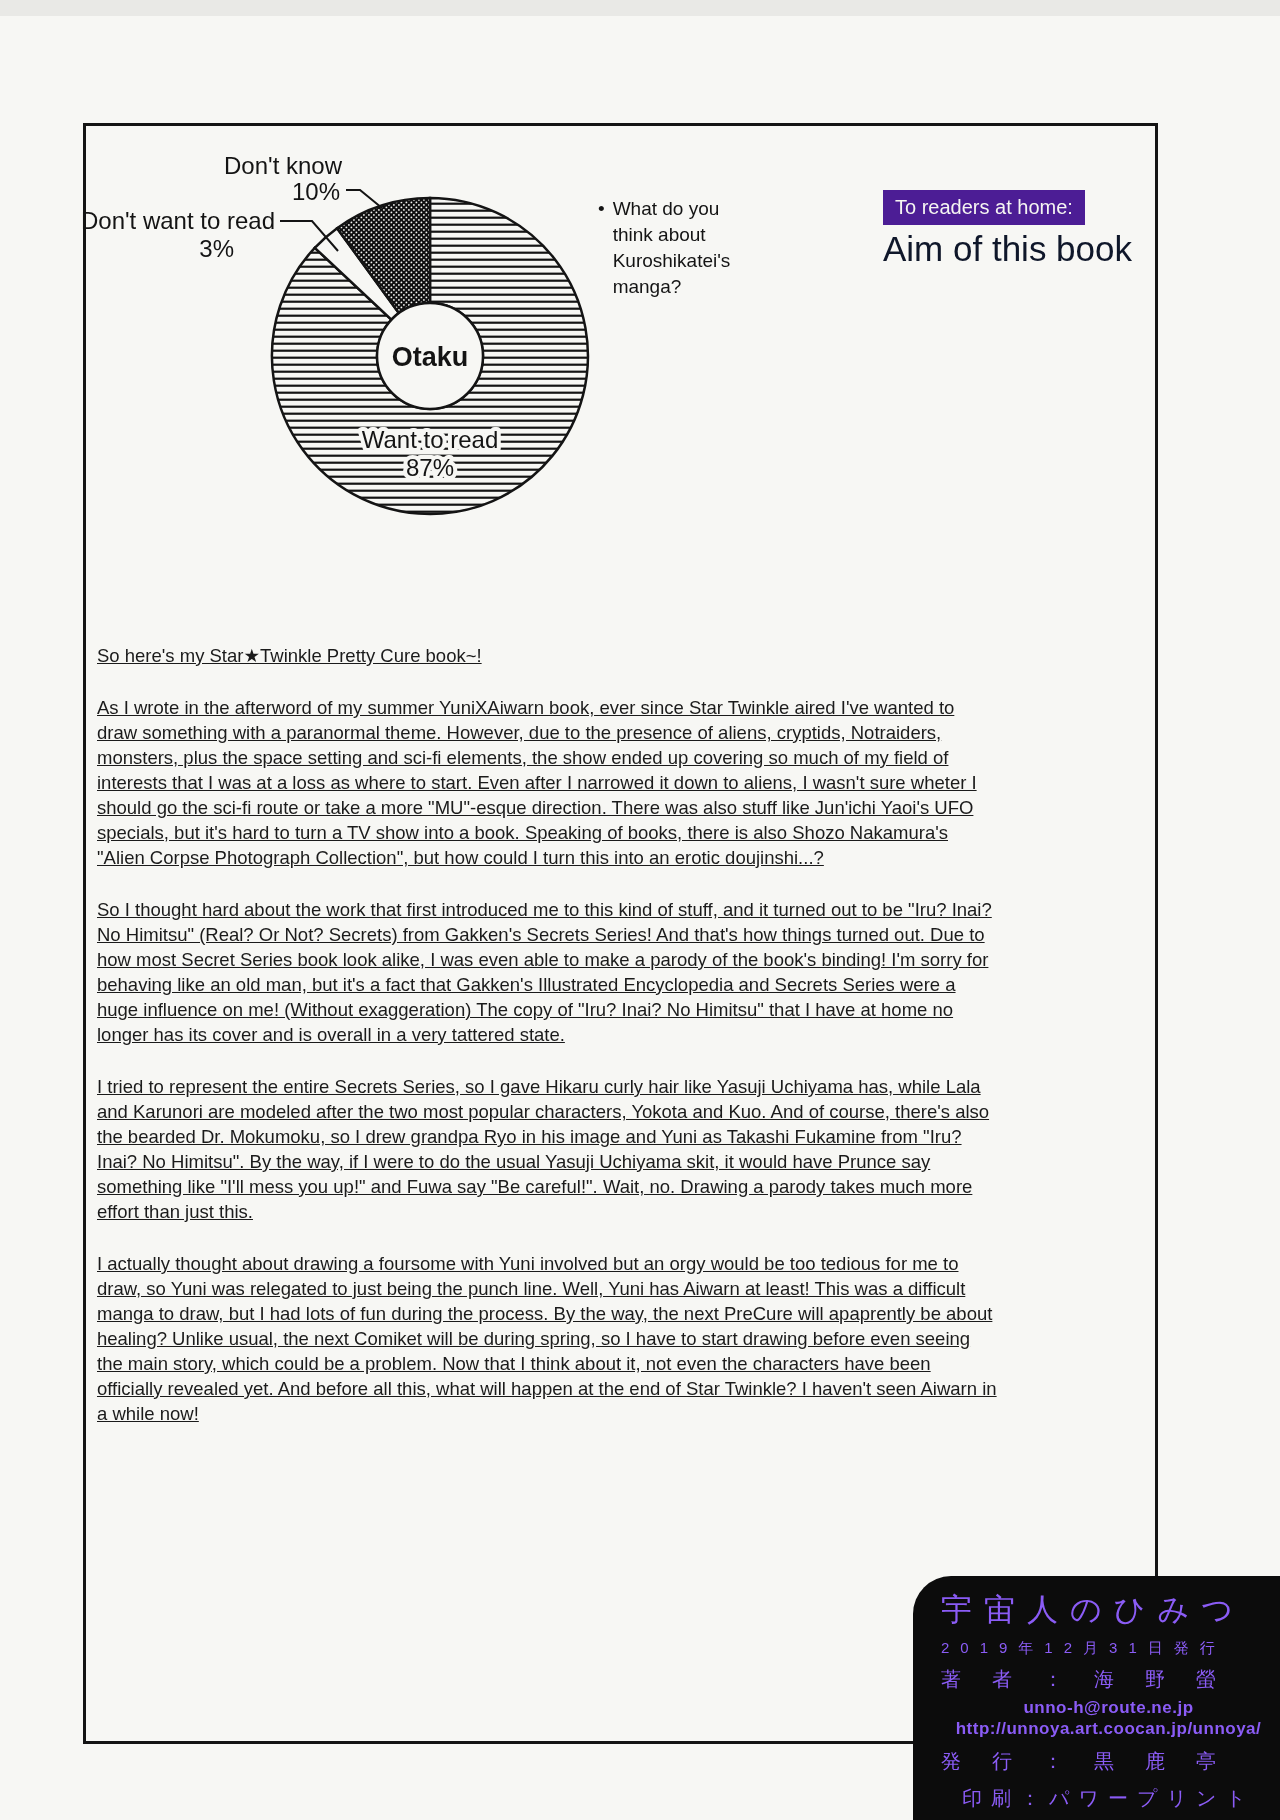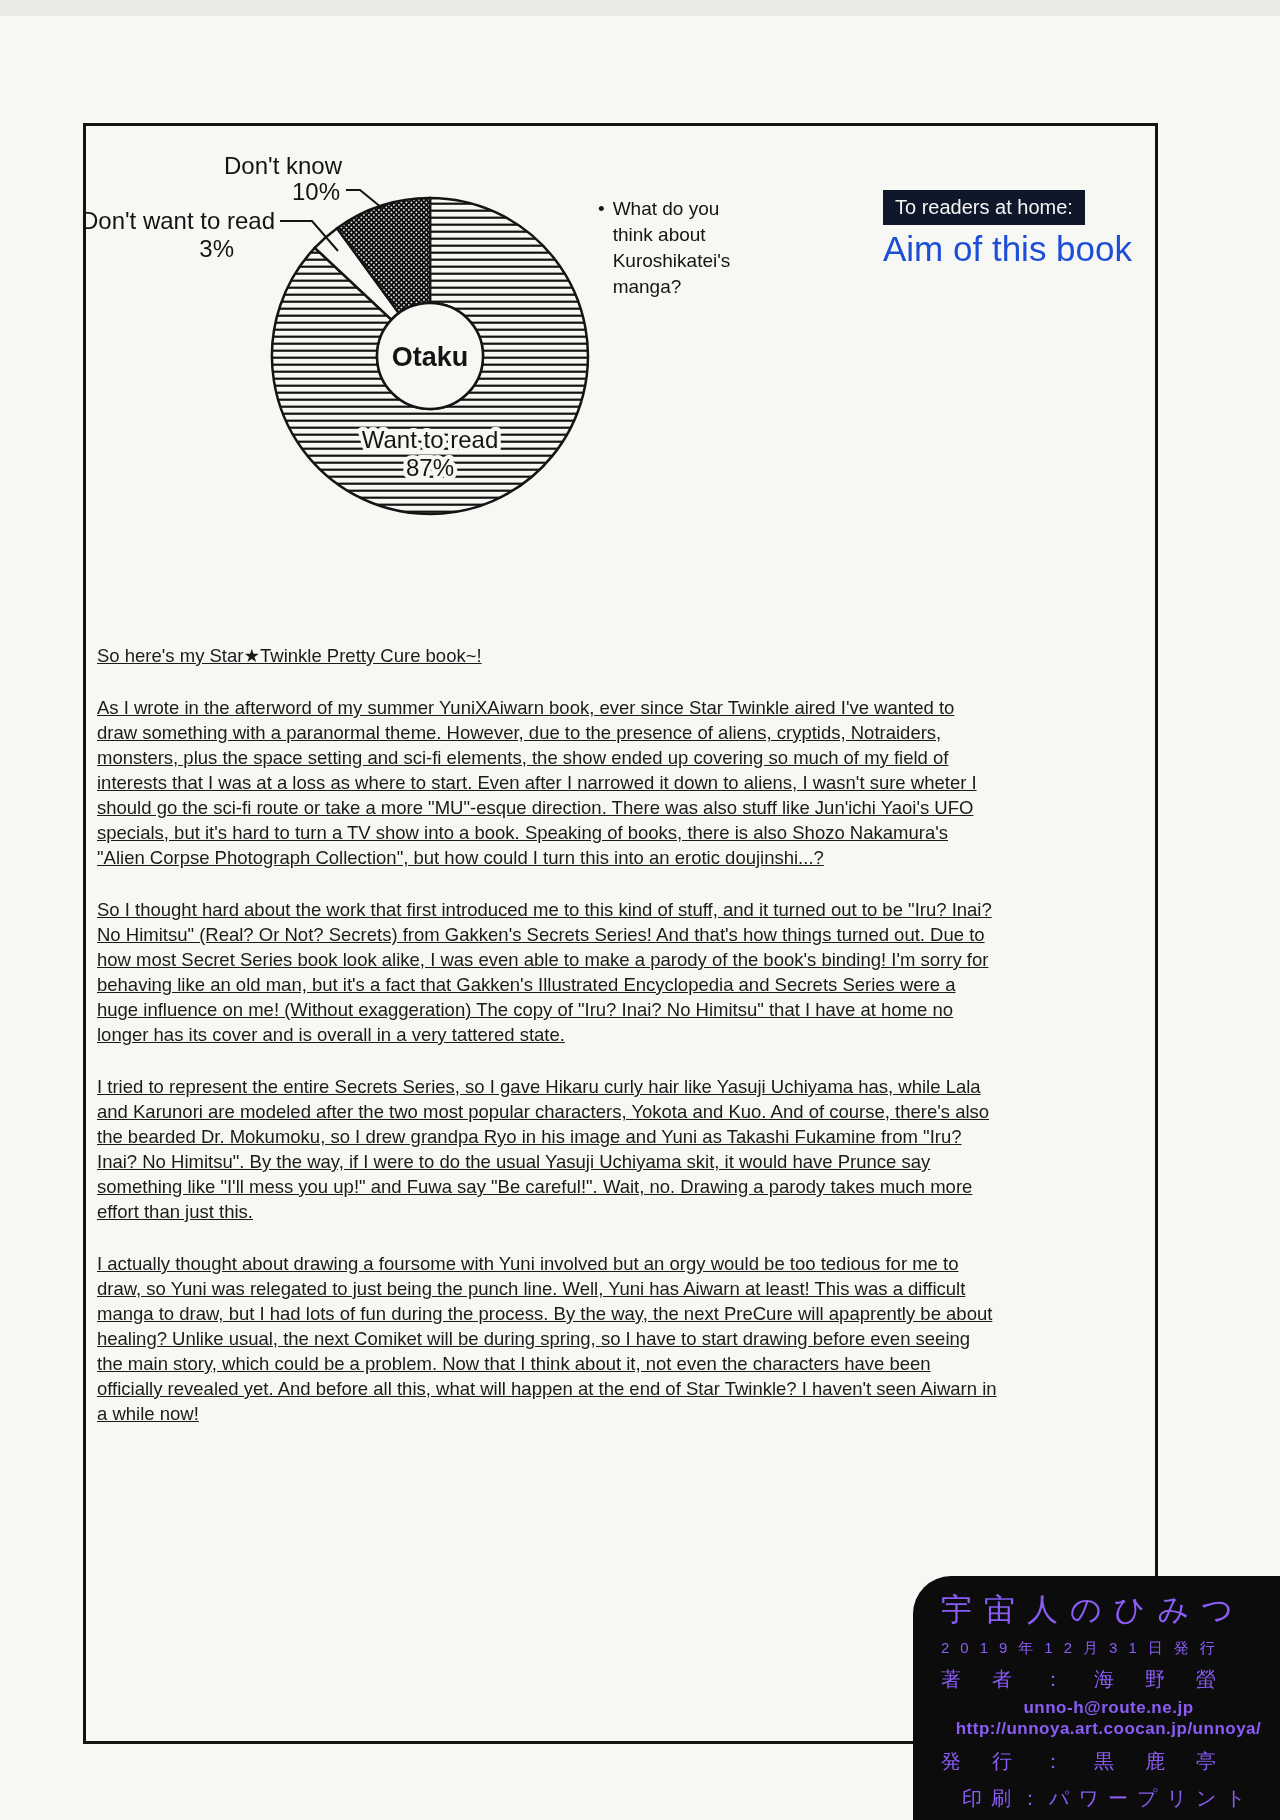--- a/index.html
+++ b/index.html
@@ -34,28 +34,28 @@
   
   .question{
     position:absolute;left:598px;top:180px;width:150px;
     display:flex;gap:8px;z-index:2;
     font-size:19px;line-height:26px;color:#141414;
   }
   .question .dot{font-size:19px;line-height:26px;}
   
   .badge{
     position:absolute;left:883px;top:174px;z-index:2;
-    background:#0f172a;color:#f5f5f2;
+    background:#4c1d95;color:#f5f5f2;
     font-size:20px;line-height:24px;
     padding:5px 12px 6px 12px;
     white-space:nowrap;
   }
   .aim{
     position:absolute;left:883px;top:213px;z-index:2;
-    font-size:35px;line-height:40px;color:#1d4ed8;
+    font-size:35px;line-height:40px;color:#0f172a;
     white-space:nowrap;
   }
   
   .body-text{
     position:absolute;left:97px;top:627px;width:900px;z-index:2;text-decoration:underline;
   }
   .body-text p{
     margin:0 0 27px 0;
     font-size:18.5px;line-height:25px;
     color:#1b1b1b;

